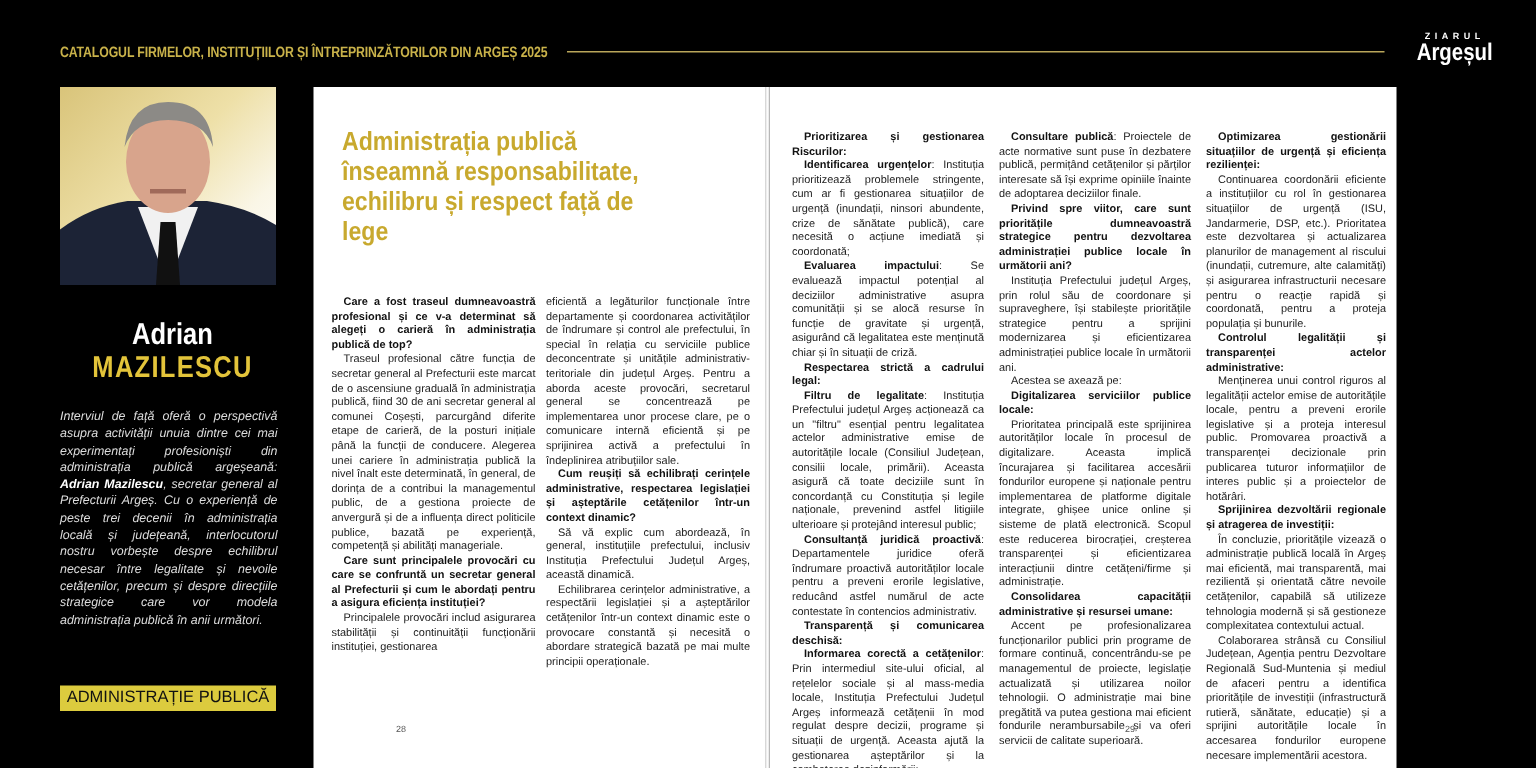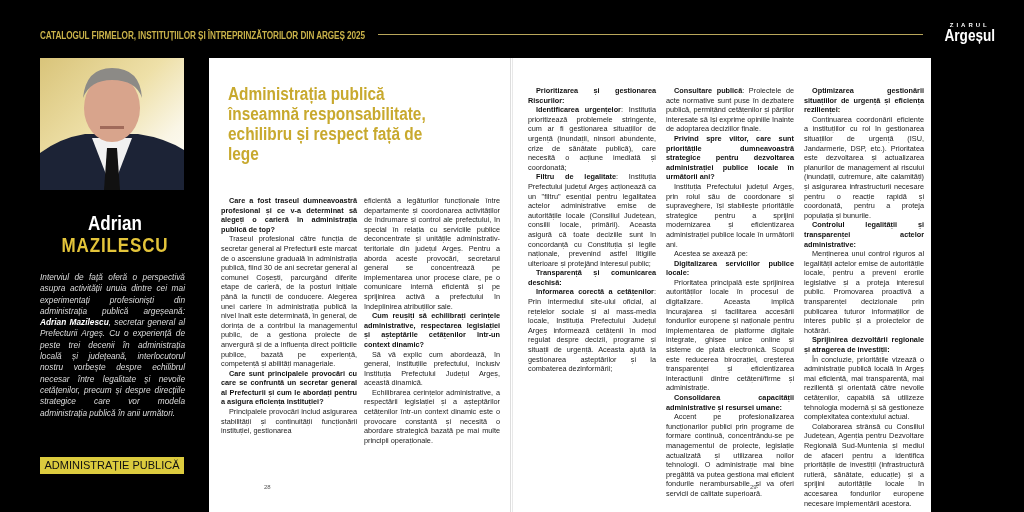--- a/index.html
+++ b/index.html
@@ -73,21 +73,24 @@
 <div class="col" style="left:364px; top:196px; width:136px;">
   <p style="text-indent:0">eficientă a legăturilor funcționale între departamente și coordonarea activităților de îndrumare și control ale prefectului, în special în relația cu serviciile publice deconcentrate și unitățile administrativ-teritoriale din județul Argeș. Pentru a aborda aceste provocări, secretarul general se concentrează pe implementarea unor procese clare, pe o comunicare internă eficientă și pe sprijinirea activă a prefectului în îndeplinirea atribuțiilor sale.</p>
   <p class="q">Cum reușiți să echilibrați cerințele administrative, respectarea legislației și așteptările cetățenilor într-un context dinamic?</p>
   <p>Să vă explic cum abordează, în general, instituțiile prefectului, inclusiv Instituția Prefectului Județul Argeș, această dinamică.</p>
   <p>Echilibrarea cerințelor administrative, a respectării legislației și a așteptărilor cetățenilor într-un context dinamic este o provocare constantă și necesită o abordare strategică bazată pe mai multe principii operaționale.</p>
 </div>
 
 <div class="col" style="left:528px; top:86px; width:128px;">
   <p class="h">Prioritizarea și gestionarea Riscurilor:</p>
   <p><b>Identificarea urgențelor</b><span>: Instituția prioritizează problemele stringente, cum ar fi gestionarea situațiilor de urgență (inundații, ninsori abundente, crize de sănătate publică), care necesită o acțiune imediată și coordonată;</span></p>
+  <p><b>Evaluarea impactului</b><span>: Se evaluează impactul potențial al deciziilor administrative asupra comunității și se alocă resurse în funcție de gravitate și urgență, asigurând că legalitatea este menținută chiar și în situații de criză.</span></p>
+  <p class="h">Respectarea strictă a cadrului legal:</p>
   <p><b>Filtru de legalitate</b><span>: Instituția Prefectului județul Argeș acționează ca un "filtru" esențial pentru legalitatea actelor administrative emise de autoritățile locale (Consiliul Județean, consilii locale, primării). Aceasta asigură că toate deciziile sunt în concordanță cu Constituția și legile naționale, prevenind astfel litigiile ulterioare și protejând interesul public;</span></p>
+  <p><b>Consultanță juridică proactivă</b><span>: Departamentele juridice oferă îndrumare proactivă autorităților locale pentru a preveni erorile legislative, reducând astfel numărul de acte contestate în contencios administrativ.</span></p>
   <p class="h">Transparență și comunicarea deschisă:</p>
   <p><b>Informarea corectă a cetățenilor</b><span>: Prin intermediul site-ului oficial, al rețelelor sociale și al mass-media locale, Instituția Prefectului Județul Argeș informează cetățenii în mod regulat despre decizii, programe și situații de urgență. Aceasta ajută la gestionarea așteptărilor și la combaterea dezinformării;</span></p>
 </div>
 
 <div class="col" style="left:666px; top:86px; width:128px;">
   <p><b>Consultare publică</b><span>: Proiectele de acte normative sunt puse în dezbatere publică, permițând cetățenilor și părților interesate să își exprime opiniile înainte de adoptarea deciziilor finale.</span></p>
   <p class="q">Privind spre viitor, care sunt prioritățile dumneavoastră strategice pentru dezvoltarea administrației publice locale în următorii ani?</p>
   <p>Instituția Prefectului județul Argeș, prin rolul său de coordonare și supraveghere, își stabilește prioritățile strategice pentru a sprijini modernizarea și eficientizarea administrației publice locale în următorii ani.</p>
   <p>Acestea se axează pe:</p>
   <p class="h">Digitalizarea serviciilor publice locale:</p>

